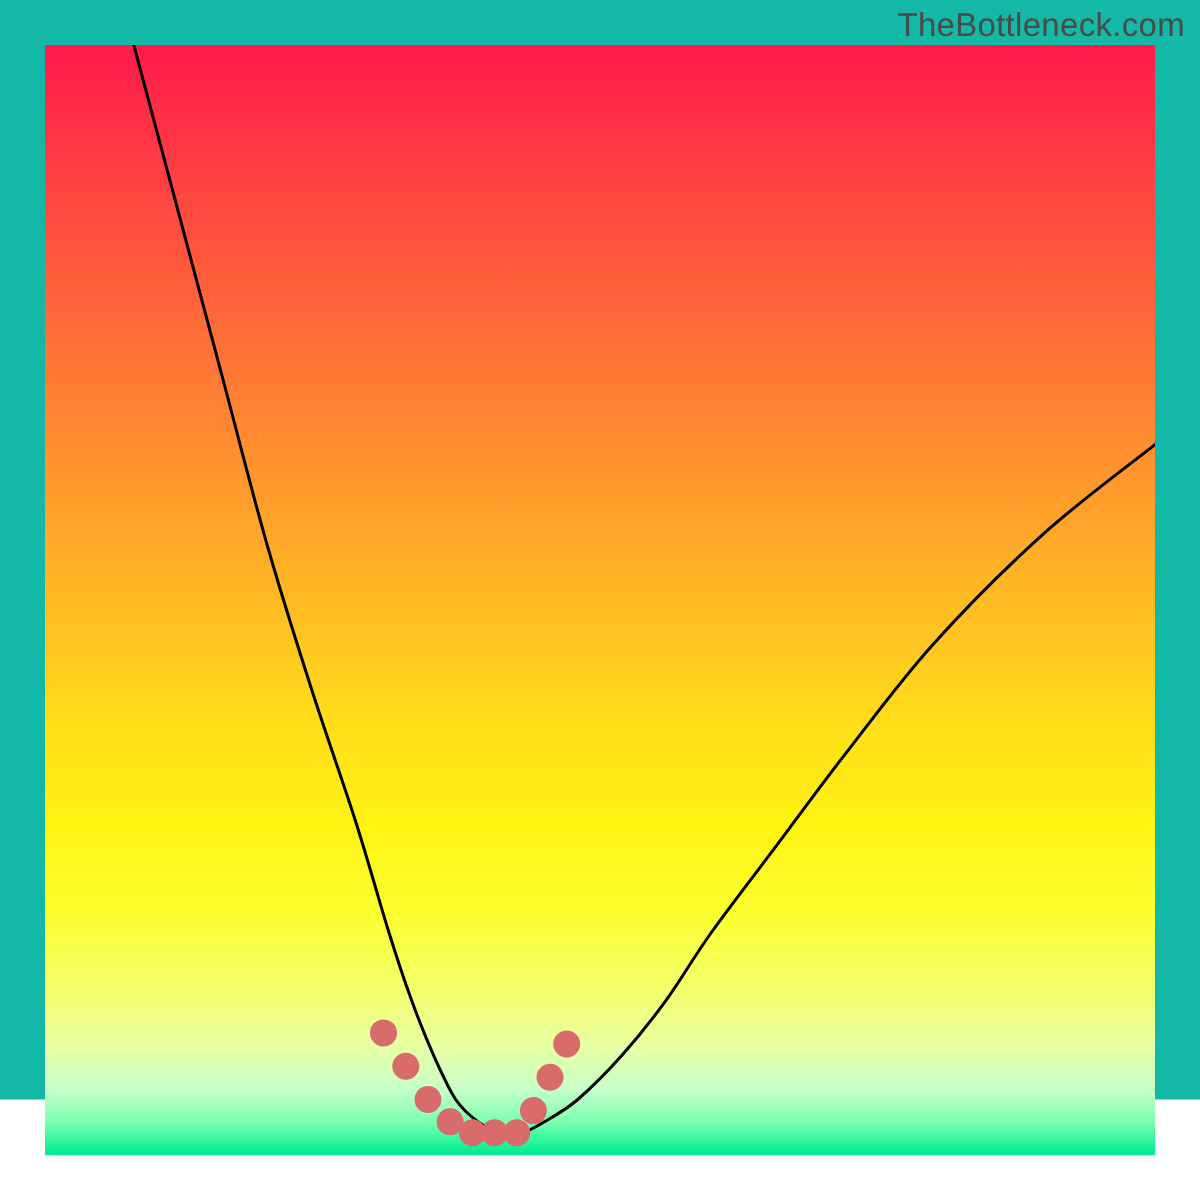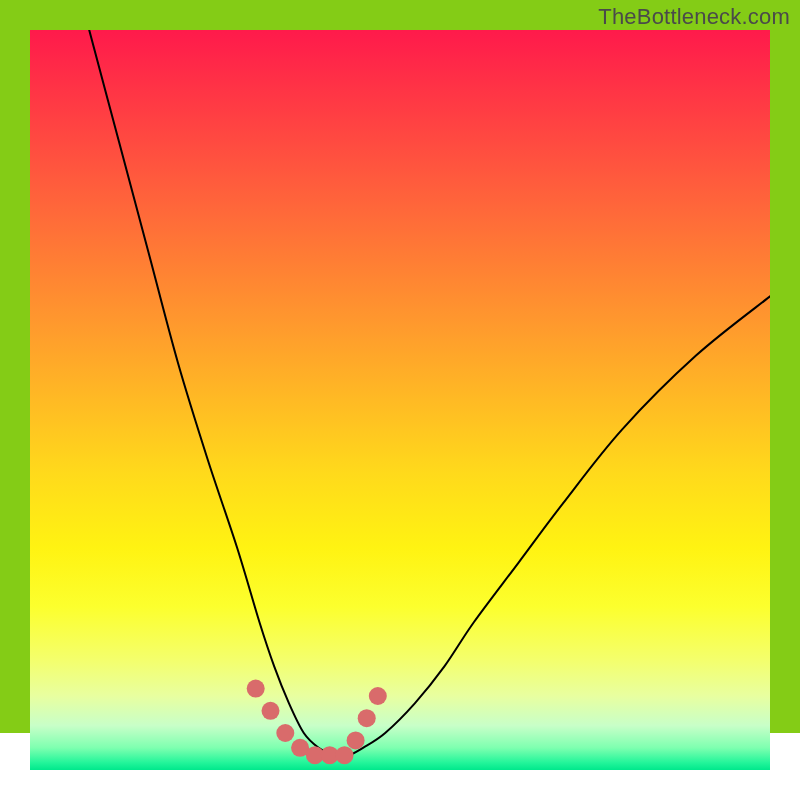--- a/index.html
+++ b/index.html
@@ -6,21 +6,21 @@
     margin: 0;
     padding: 0;
     width: 800px;
     height: 800px;
     overflow: hidden;
     font-family: Arial, Helvetica, sans-serif;
   }
   .frame {
     width: 800px;
     height: 733px;
-    background: #84cc16;
+    background: #14b8a6;
     position: relative;
   }
   .watermark {
     position: absolute;
     top: 4px;
     right: 10px;
     font-size: 22px;
     font-weight: 500;
     color: #4a4a4a;
     letter-spacing: 0.2px;

